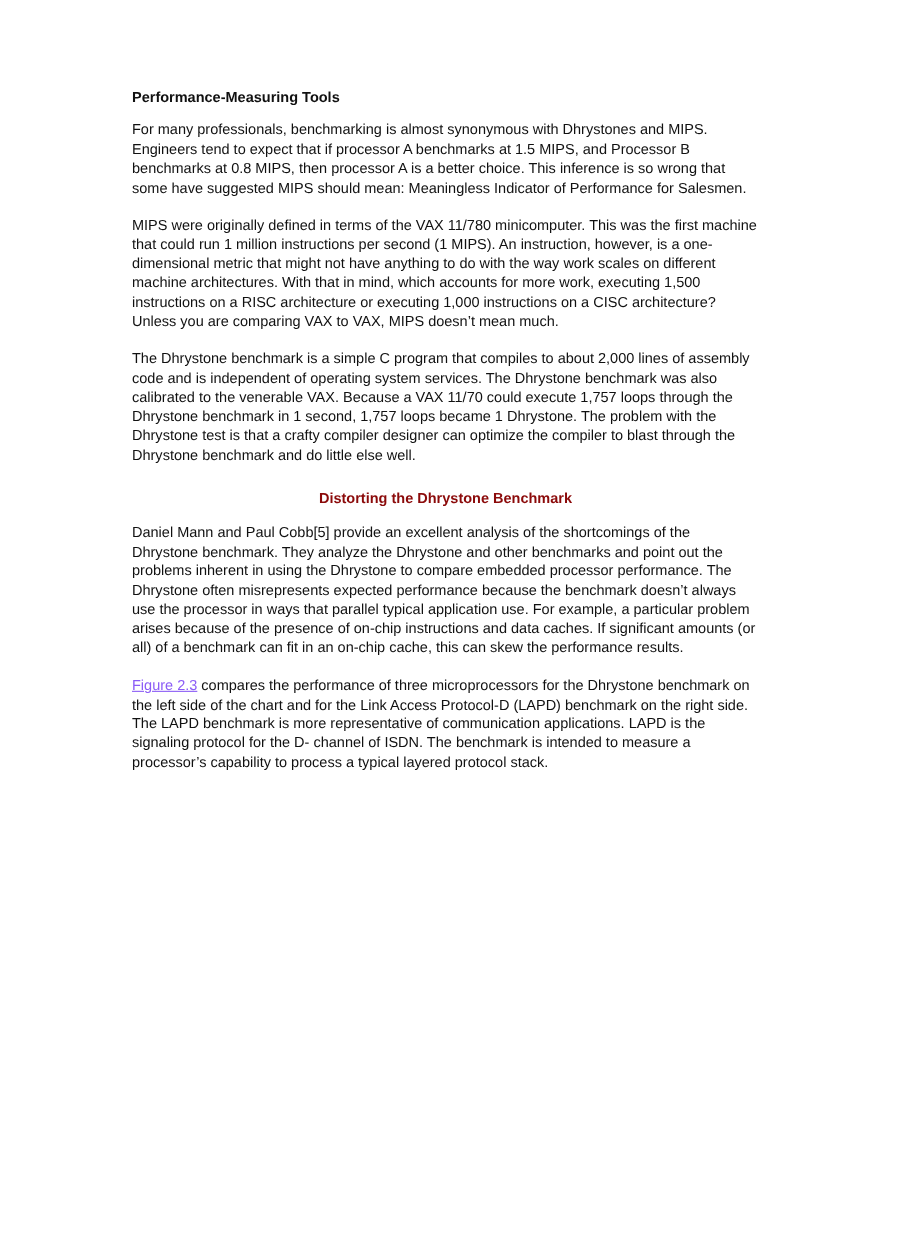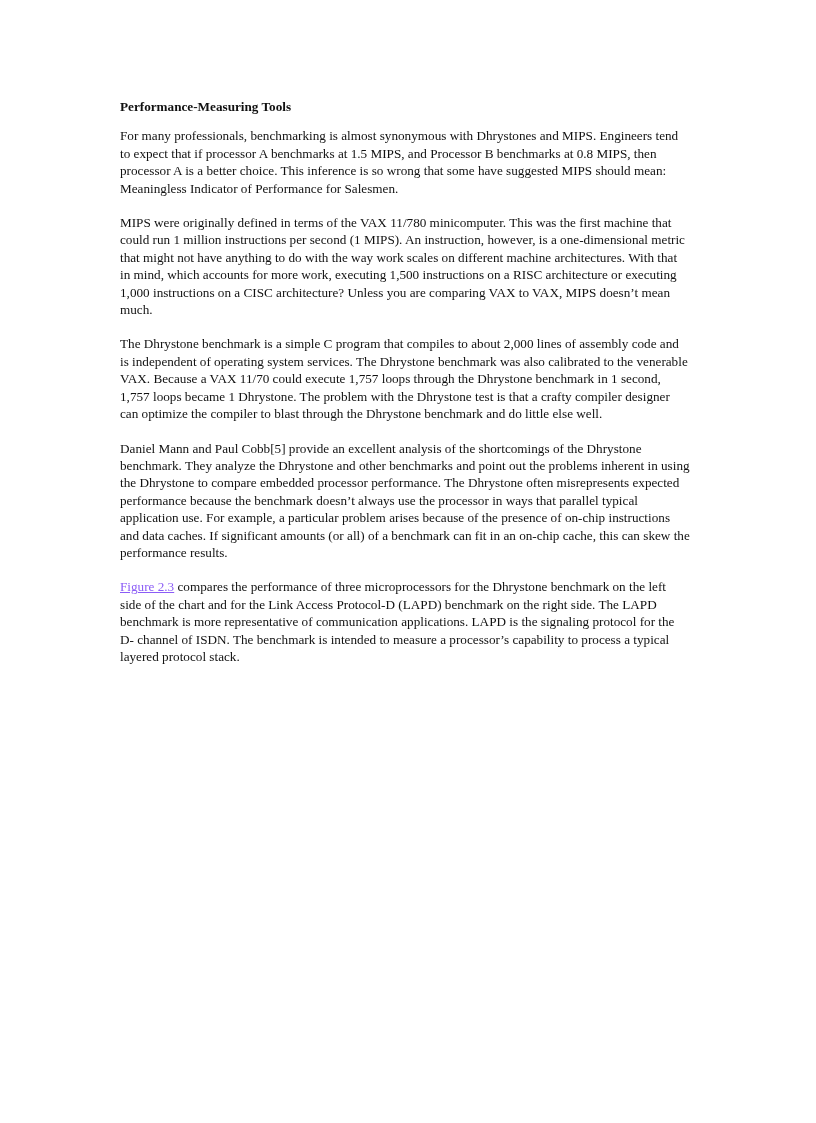--- a/index.html
+++ b/index.html
@@ -1,29 +1,30 @@
 <!DOCTYPE html>
 <html><head>
   <meta charset="utf-8">
   <style>
     html, body { margin: 0; padding: 0; background: #ffffff; }
     body { width: 816px; height: 1123px; position: relative; overflow: hidden; }
     .page {
-      position: absolute; left: 120px; top: 98px; width: 570px;
-      font-family: Liberation Serif, serif; font-size: 13.2px; line-height: 17.4px;
+      position: absolute; left: 120px; top: 80px; width: 570px;
+      font-family: Liberation Sans, sans-serif; font-size: 13.2px; line-height: 17.4px;
       color: #111111;
     }
     .h1 { font-weight: bold; margin: 0 0 12px 0; font-size: 13.2px; }
     p { margin: 0 0 17px 0; }
     .h2 { font-weight: bold; color: #8b0a0a; text-align: center; margin: 22px 0 14px 0; font-size: 13.2px; }
     a.link { color: #8b5cf6; text-decoration: underline; }
   </style>
 </head>
 <body>
 
 <div class="page">
   <div class="h1">Performance-Measuring Tools</div>
   <p>For many professionals, benchmarking is almost synonymous with Dhrystones and MIPS. Engineers tend to expect that if processor A benchmarks at 1.5 MIPS, and Processor B benchmarks at 0.8 MIPS, then processor A is a better choice. This inference is so wrong that some have suggested MIPS should mean: Meaningless Indicator of Performance for Salesmen.</p>
   <p>MIPS were originally defined in terms of the VAX 11/780 minicomputer. This was the first machine that could run 1 million instructions per second (1 MIPS). An instruction, however, is a one-dimensional metric that might not have anything to do with the way work scales on different machine architectures. With that in mind, which accounts for more work, executing 1,500 instructions on a RISC architecture or executing 1,000 instructions on a CISC architecture? Unless you are comparing VAX to VAX, MIPS doesn’t mean much.</p>
   <p>The Dhrystone benchmark is a simple C program that compiles to about 2,000 lines of assembly code and is independent of operating system services. The Dhrystone benchmark was also calibrated to the venerable VAX. Because a VAX 11/70 could execute 1,757 loops through the Dhrystone benchmark in 1 second, 1,757 loops became 1 Dhrystone. The problem with the Dhrystone test is that a crafty compiler designer can optimize the compiler to blast through the Dhrystone benchmark and do little else well.</p>
+  <div class="h2">Distorting the Dhrystone Benchmark</div>
   <p>Daniel Mann and Paul Cobb[5] provide an excellent analysis of the shortcomings of the Dhrystone benchmark. They analyze the Dhrystone and other benchmarks and point out the problems inherent in using the Dhrystone to compare embedded processor performance. The Dhrystone often misrepresents expected performance because the benchmark doesn’t always use the processor in ways that parallel typical application use. For example, a particular problem arises because of the presence of on-chip instructions and data caches. If significant amounts (or all) of a benchmark can fit in an on-chip cache, this can skew the performance results.</p>
   <p><a class="link" href="#">Figure 2.3</a><span> compares the performance of three microprocessors for the Dhrystone benchmark on the left side of the chart and for the Link Access Protocol-D (LAPD) benchmark on the right side. The LAPD benchmark is more representative of communication applications. LAPD is the signaling protocol for the D- channel of ISDN. The benchmark is intended to measure a processor’s capability to process a typical layered protocol stack.</span></p>
 </div>
 
 </body></html>

